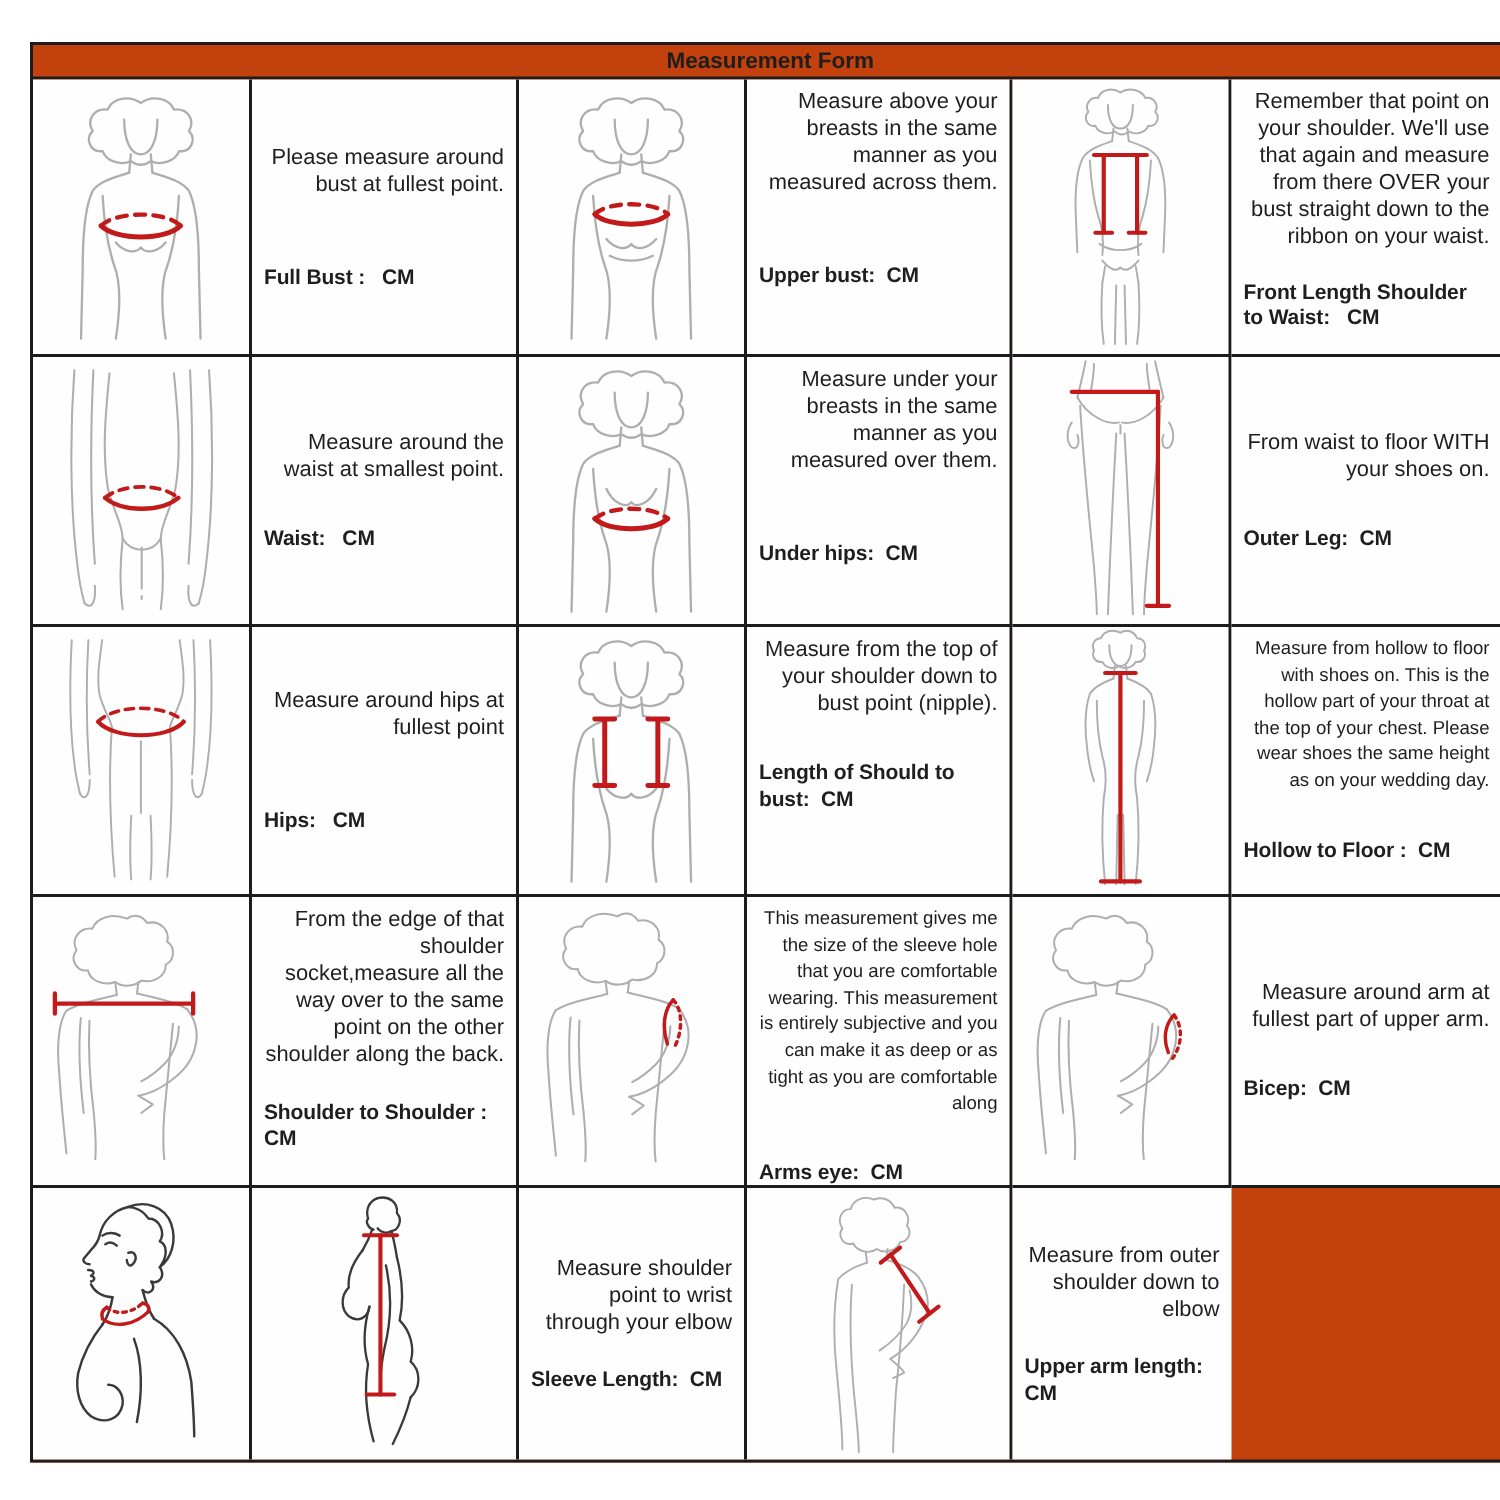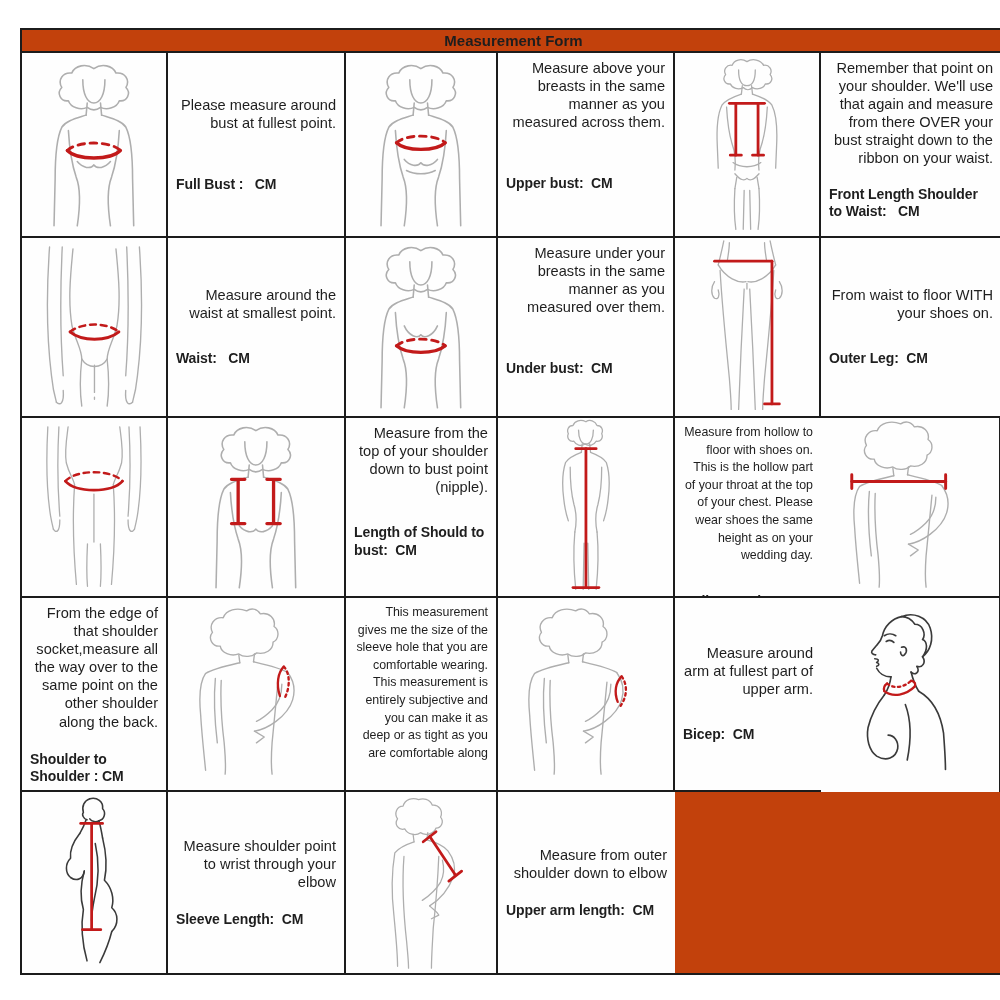--- a/index.html
+++ b/index.html
@@ -130,21 +130,21 @@
         <path class="body-line" d="M62,48 C71,51 80,53 84,59 C88,67 90,82 90,106 L91,148"></path>
         <path class="body-line" d="M32,62 C33,80 35,92 39,104 C43,114 43,128 40,148"></path>
         <path class="body-line" d="M78,62 C77,80 75,92 71,104 C67,114 67,128 70,148"></path>
         <path class="body-line" d="M40,74 C44,83 52,86 55,82 M55,82 C58,86 66,83 70,74"></path>
         <path class="red-dash" d="M33,92 C42,84 68,84 77,92"></path>
         <path class="red-solid" d="M33,92 C42,100 68,100 77,92"></path>
       </svg>
     </div>
     <div class="cell txt gap-xl">
       <p class="desc">Measure under your breasts in the same manner as you measured over them.</p>
-      <p class="label">Under bust:  CM</p>
+      <p class="label">Under hips:  CM</p>
     </div>
 
     <div class="cell fig">
       <svg viewBox="0 0 110 190" style="height:176px">
         <path class="body-line" d="M30,2 C28,12 26,20 24,28 M80,2 C82,12 84,20 86,28"></path>
         <path class="body-line" d="M36,4 C36,10 35,16 34,22 M74,4 C74,10 75,16 76,22"></path>
         <path class="body-line" d="M24,28 C32,42 46,48 54,46 M86,28 C78,42 64,48 56,46"></path>
         <path class="body-line" d="M55,48 L55,54"></path>
         <path class="body-line" d="M20,46 C16,52 16,60 20,64 C24,66 26,61 24,55"></path>
         <path class="body-line" d="M90,46 C94,52 94,60 90,64 C86,66 84,61 86,55"></path>
@@ -172,20 +172,24 @@
         <path class="body-line" d="M103,3 C105,40 104,75 102,100"></path>
         <path class="body-line" d="M109,114 C106,119 102,117 102,104"></path>
         <path class="body-line" d="M93,3 C95,18 97,30 95,42 C92,54 87,60 86,66"></path>
         <path class="body-line" d="M65,76 L65,128"></path>
         <path class="body-line" d="M44,66 C42,95 42,130 46,174"></path>
         <path class="body-line" d="M86,66 C88,95 88,130 84,174"></path>
         <path class="body-line" d="M58,130 C57,150 57,164 58,176 M72,130 C73,150 73,164 72,176"></path>
         <path class="red-dash" d="M34,62 C46,49 84,49 96,62"></path>
         <path class="red-solid" d="M34,62 C46,75 84,75 96,62"></path>
       </svg>
+    </div>
+    <div class="cell txt v-center gap-xl">
+      <p class="desc">Measure around hips at fullest point</p>
+      <p class="label">Hips:   CM</p>
     </div>
 
     <div class="cell fig">
       <svg viewBox="0 0 110 150">
         <path class="body-line" d="M55,6 C48,1 38,3 35,10 C27,9 22,16 26,23 C21,28 25,36 32,35 C34,41 43,44 49,41 C53,44 57,44 61,41 C67,44 76,41 78,35 C85,36 89,28 84,23 C88,16 83,9 75,10 C72,3 62,1 55,6 Z"></path>
         <path class="body-line" d="M45,16 C45,29 49,37 55,37 C61,37 65,29 65,16"></path>
         <path class="body-line" d="M49,37 L48,48 M61,37 L62,48"></path>
         <path class="body-line" d="M48,48 C39,51 30,53 26,59 C22,67 20,82 20,106 L19,148"></path>
         <path class="body-line" d="M62,48 C71,51 80,53 84,59 C88,67 90,82 90,106 L91,148"></path>
         <path class="body-line" d="M32,62 C33,80 35,92 39,104 C43,114 43,128 40,148"></path>

